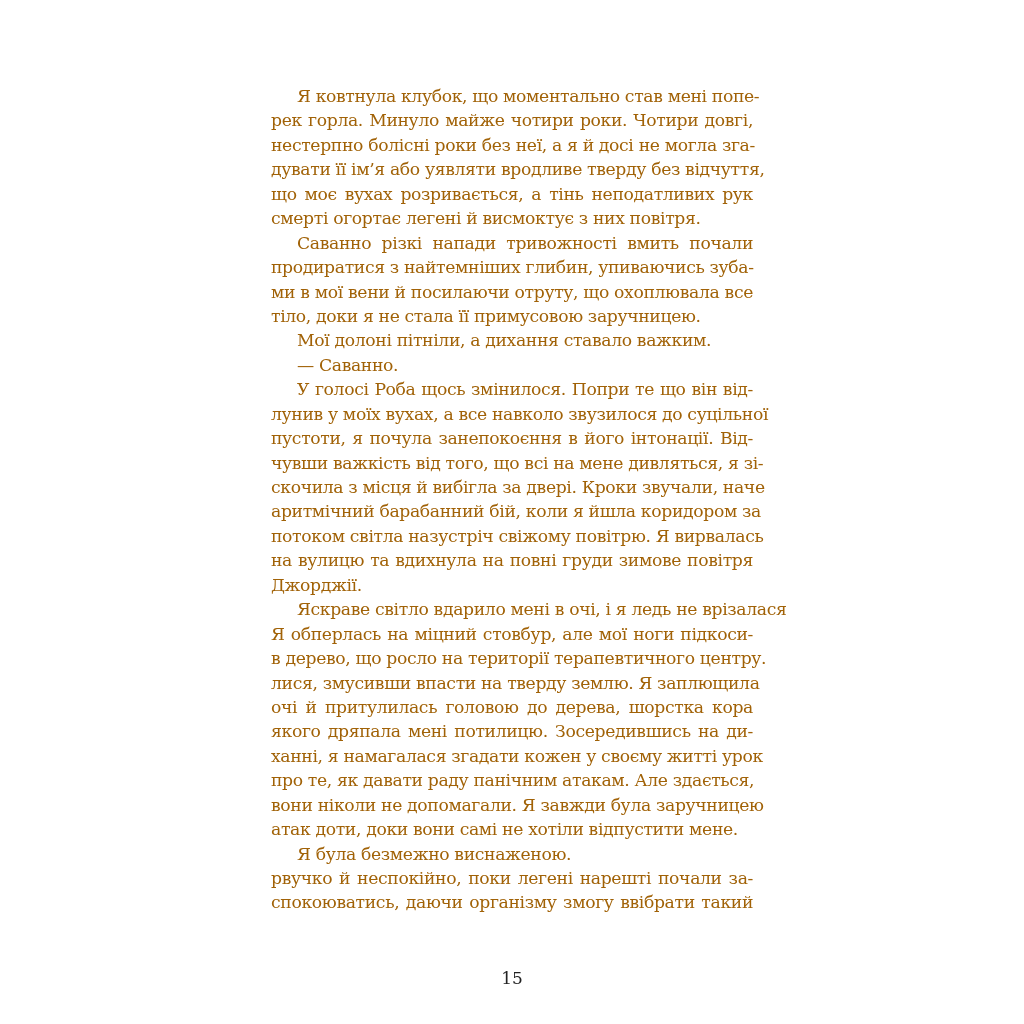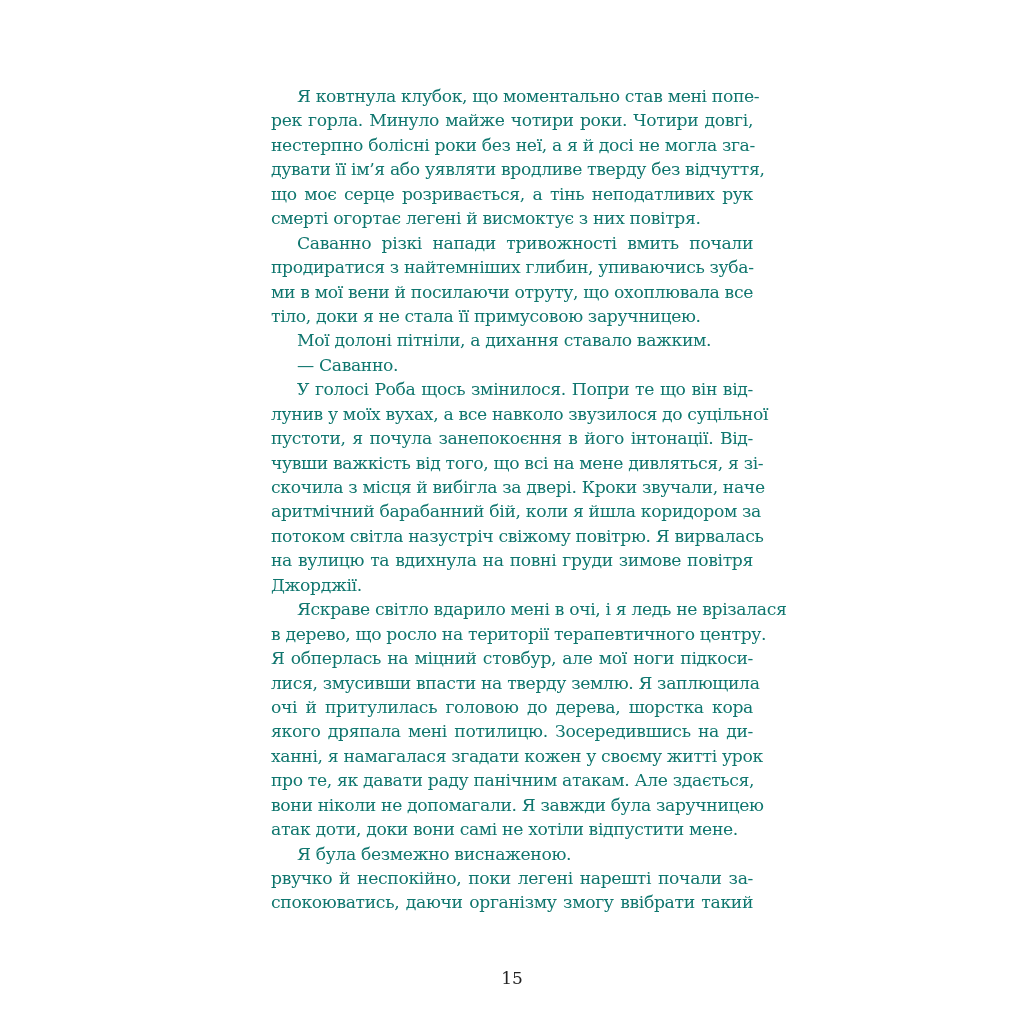--- a/index.html
+++ b/index.html
@@ -14,21 +14,21 @@
       overflow: hidden;
     }
     .page {
       position: absolute;
       left: 271px;
       top: 84px;
       width: 482px;
       font-family: "DejaVu Serif", "Liberation Serif", serif;
       font-size: 17.2px;
       line-height: 24.45px;
-      color: #0f766e;
+      color: #a16207;
     }
     .line {
       display: block;
       height: 24.45px;
       white-space: nowrap;
       text-align: justify;
       text-align-last: justify;
       letter-spacing: -0.35px;
       word-spacing: 0px;
     }
@@ -52,21 +52,21 @@
 </head>
 <body>
 
 <div class="page">
 
   <div>
     <span class="line indent">Я ковтнула клубок, що моментально став мені попе-</span>
     <span class="line">рек горла. Минуло майже чотири роки. Чотири довгі,</span>
     <span class="line">нестерпно болісні роки без неї, а я й досі не могла зга-</span>
     <span class="line">дувати її ім’я або уявляти вродливе тверду без відчуття,</span>
-    <span class="line">що моє серце розривається, а тінь неподатливих рук</span>
+    <span class="line">що моє вухах розривається, а тінь неподатливих рук</span>
     <span class="line last">смерті огортає легені й висмоктує з них повітря.</span>
   </div>
 
   <div>
     <span class="line indent">Саванно різкі напади тривожності вмить почали</span>
     <span class="line">продиратися з найтемніших глибин, упиваючись зуба-</span>
     <span class="line">ми в мої вени й посилаючи отруту, що охоплювала все</span>
     <span class="line last">тіло, доки я не стала її примусовою заручницею.</span>
   </div>
 
@@ -85,22 +85,22 @@
     <span class="line">чувши важкість від того, що всі на мене дивляться, я зі-</span>
     <span class="line">скочила з місця й вибігла за двері. Кроки звучали, наче</span>
     <span class="line">аритмічний барабанний бій, коли я йшла коридором за</span>
     <span class="line">потоком світла назустріч свіжому повітрю. Я вирвалась</span>
     <span class="line">на вулицю та вдихнула на повні груди зимове повітря</span>
     <span class="line last">Джорджії.</span>
   </div>
 
   <div>
     <span class="line indent">Яскраве світло вдарило мені в очі, і я ледь не врізалася</span>
+    <span class="line">Я обперлась на міцний стовбур, але мої ноги підкоси-</span>
     <span class="line">в дерево, що росло на території терапевтичного центру.</span>
-    <span class="line">Я обперлась на міцний стовбур, але мої ноги підкоси-</span>
     <span class="line">лися, змусивши впасти на тверду землю. Я заплющила</span>
     <span class="line">очі й притулилась головою до дерева, шорстка кора</span>
     <span class="line">якого дряпала мені потилицю. Зосередившись на ди-</span>
     <span class="line">ханні, я намагалася згадати кожен у своєму житті урок</span>
     <span class="line">про те, як давати раду панічним атакам. Але здається,</span>
     <span class="line">вони ніколи не допомагали. Я завжди була заручницею</span>
     <span class="line last">атак доти, доки вони самі не хотіли відпустити мене.</span>
   </div>
 
   <div>

